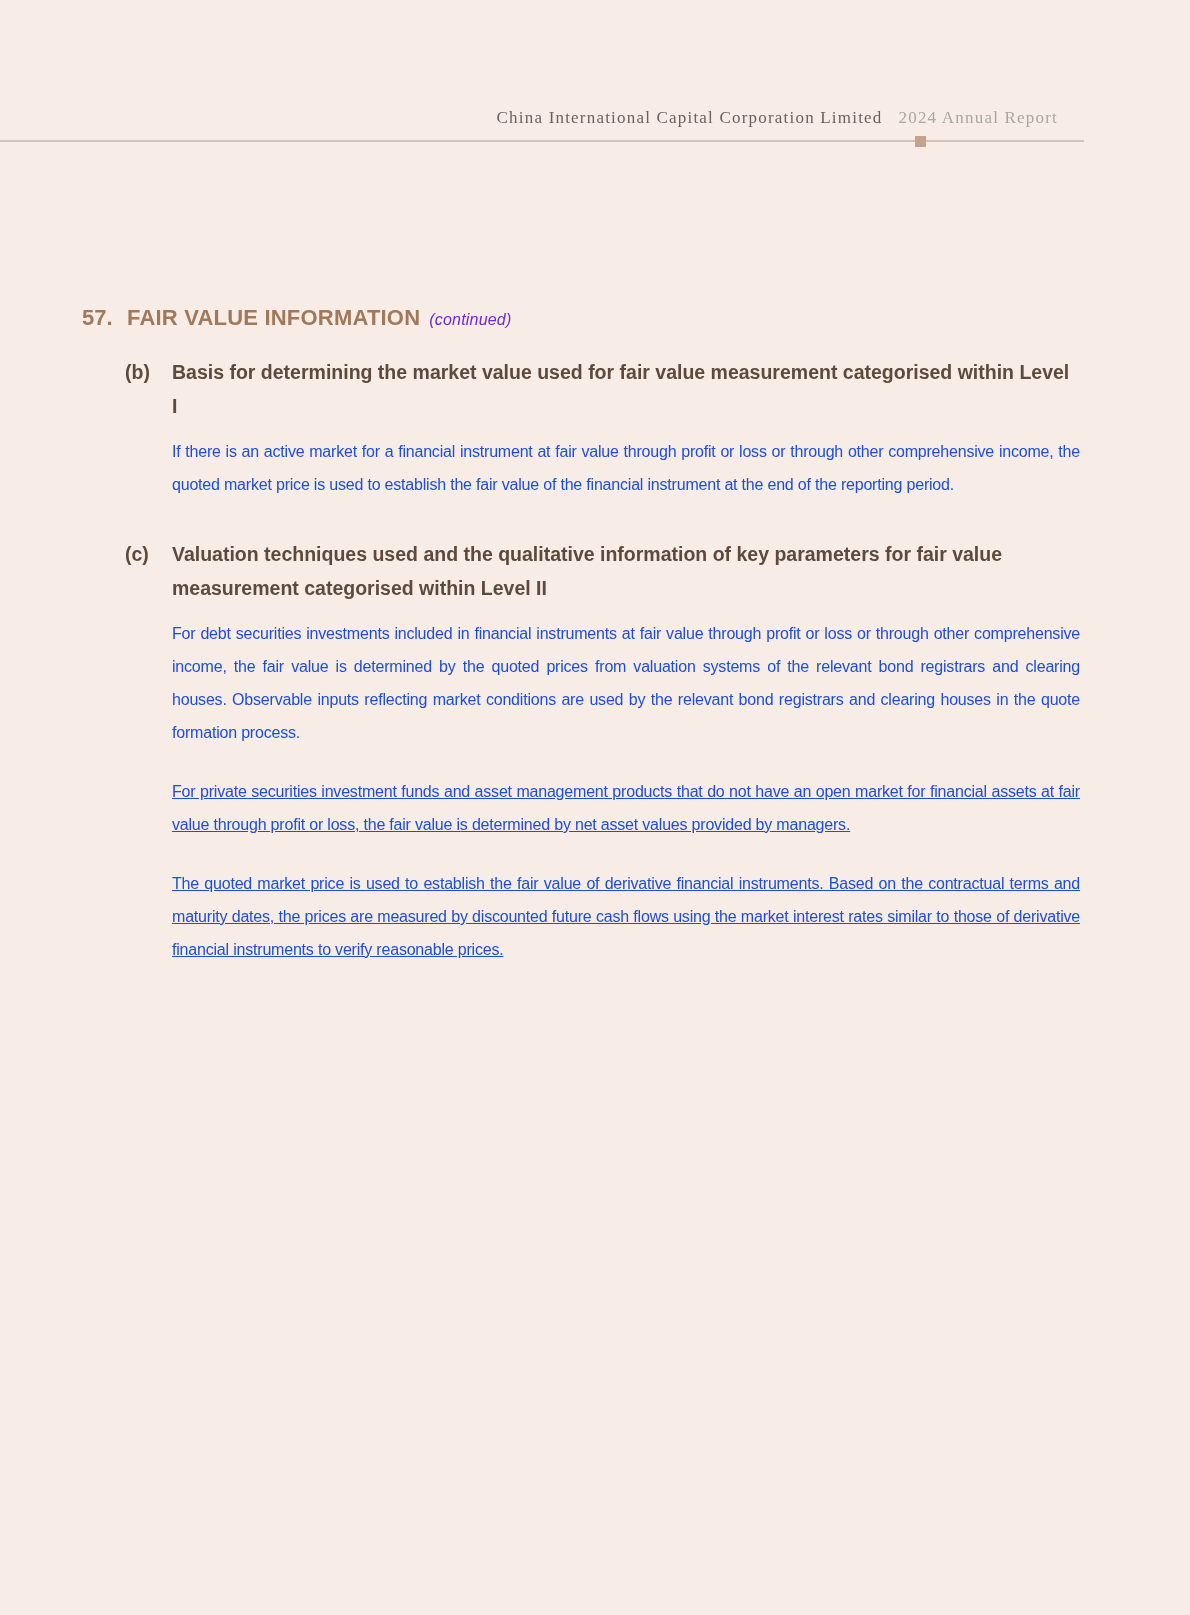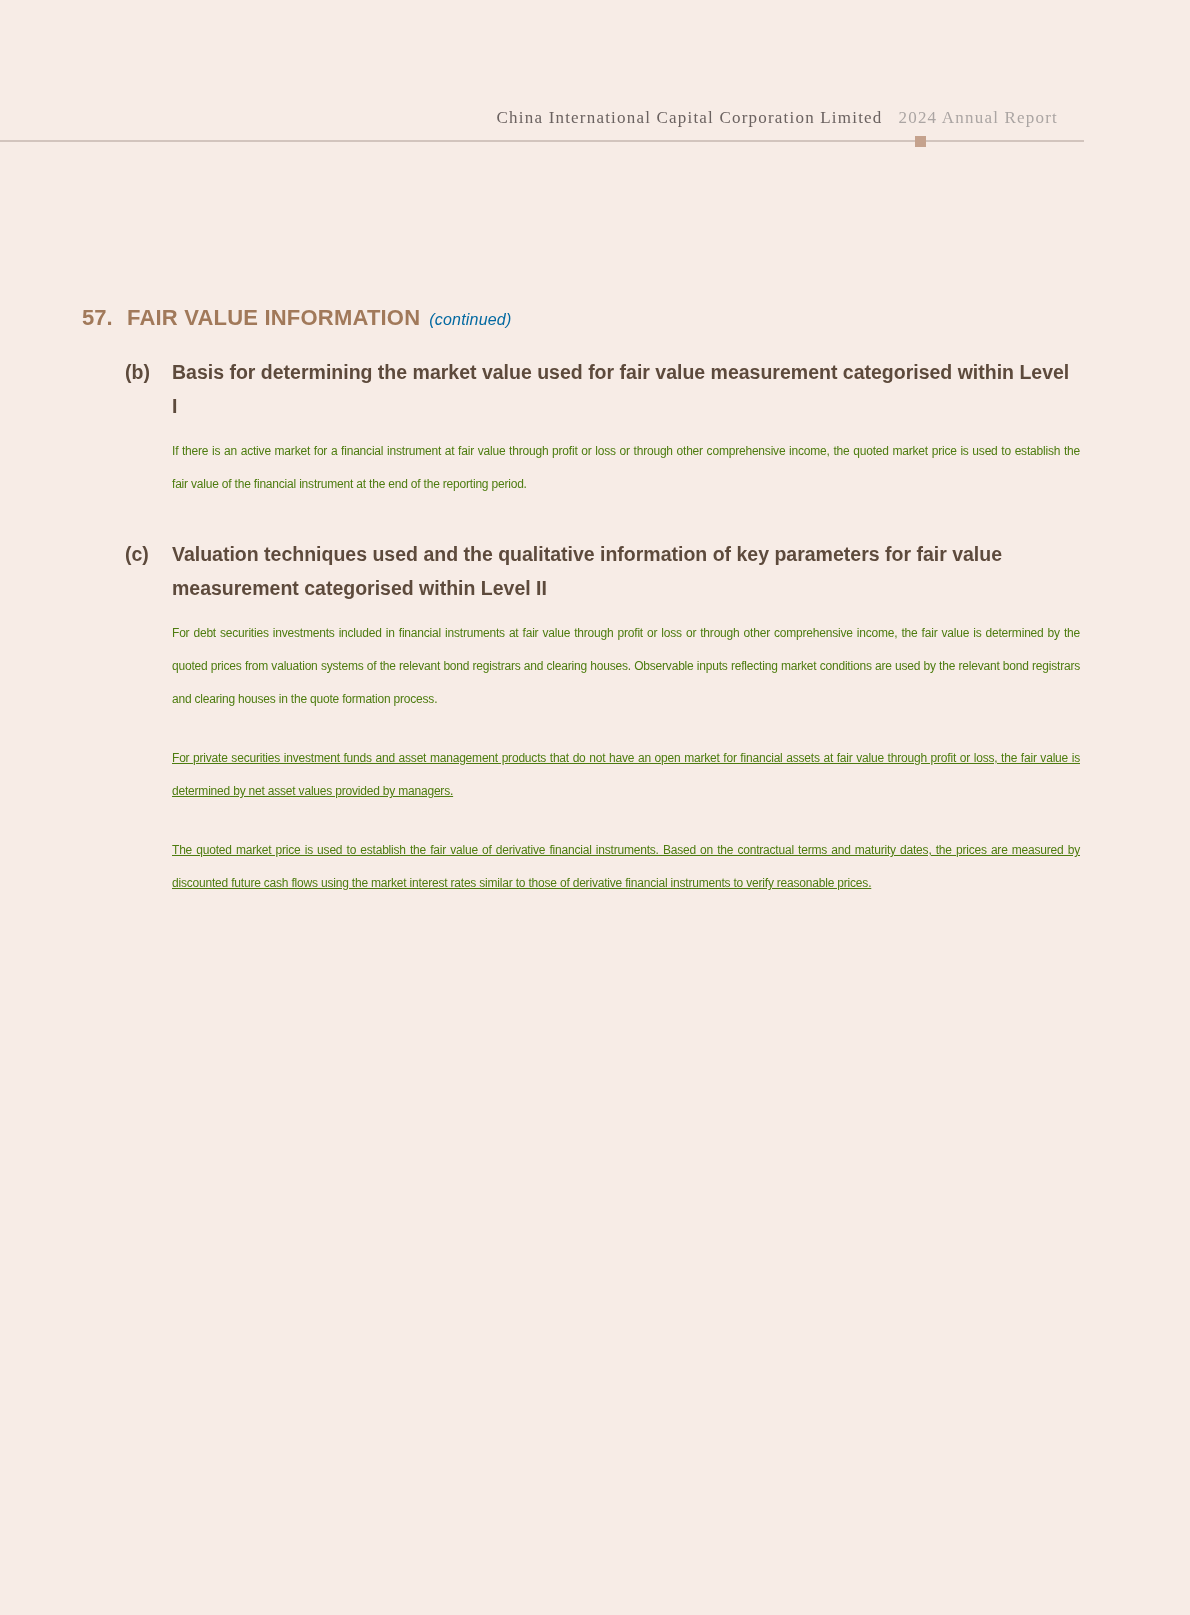--- a/index.html
+++ b/index.html
@@ -68,45 +68,45 @@
   .section-title {
     font-size: 22px;
     font-weight: bold;
     color: #a1795a;
     letter-spacing: 0.2px;
   }
   .section-continued {
     font-size: 16px;
     font-style: italic;
     font-weight: normal;
-    color: #0369a1;
+    color: #6d28d9;
     margin-left: 9px;
   }
 
   .subsection { margin-left: 43px; }
   .subsection-b { margin-top: 20px; }
   .subsection-c { margin-top: 36px; }
 
   .sub-heading {
     display: flex;
     font-size: 19.5px;
     font-weight: bold;
     color: #5d4a3c;
     line-height: 34px;
   }
   .sub-label { width: 47px; flex-shrink: 0; }
   .sub-title { flex: 1; }
 
   .sub-body { margin-left: 47px; }
   .para {
     margin: 12px 0 0 0;
-    font-size: 12px;
+    font-size: 16px;
     letter-spacing: -0.2px;
     line-height: 33px;
-    color: #4d7c0f;
+    color: #1d4ed8;
     text-align: justify;
   }
   .para + .para { margin-top: 26px; text-decoration: underline; }
 
   
   .page-number {
     position: absolute;
     top: 1522px;
     right: 108px;
     font-family: "Liberation Serif", serif;

